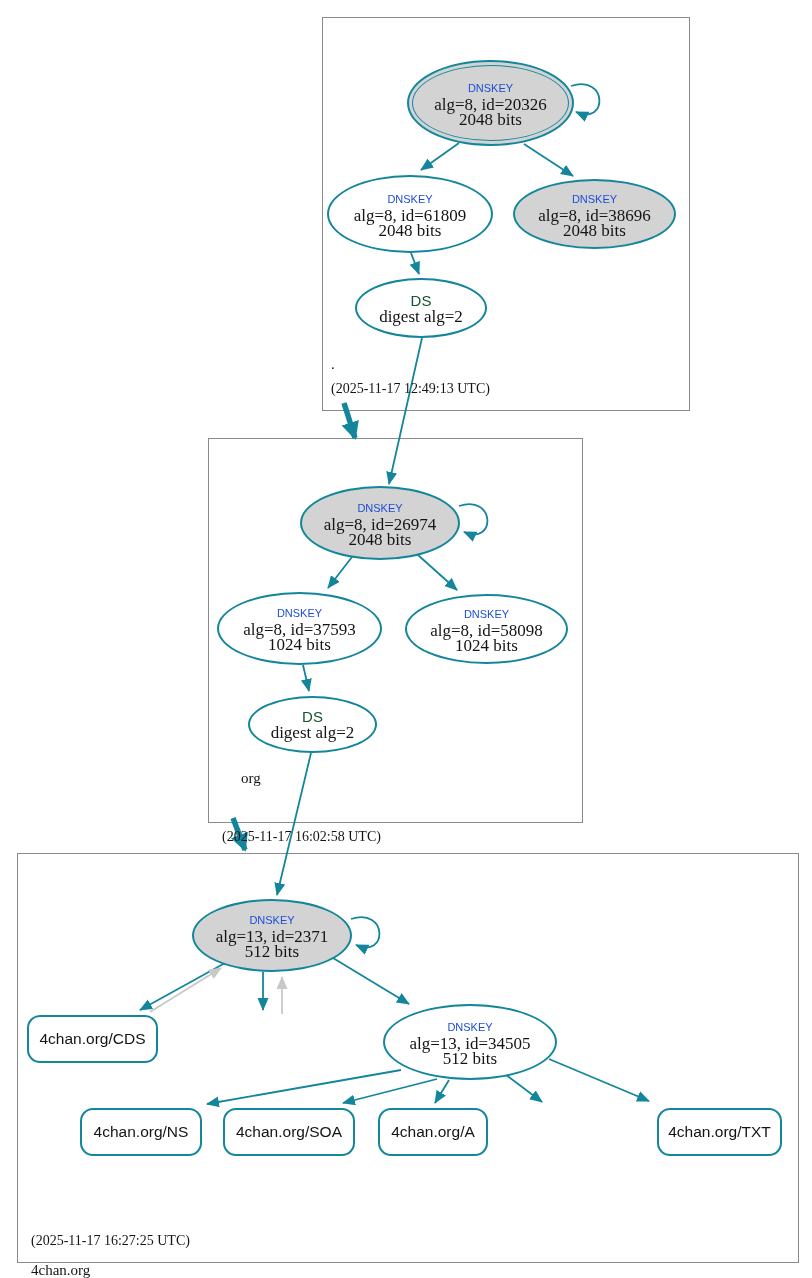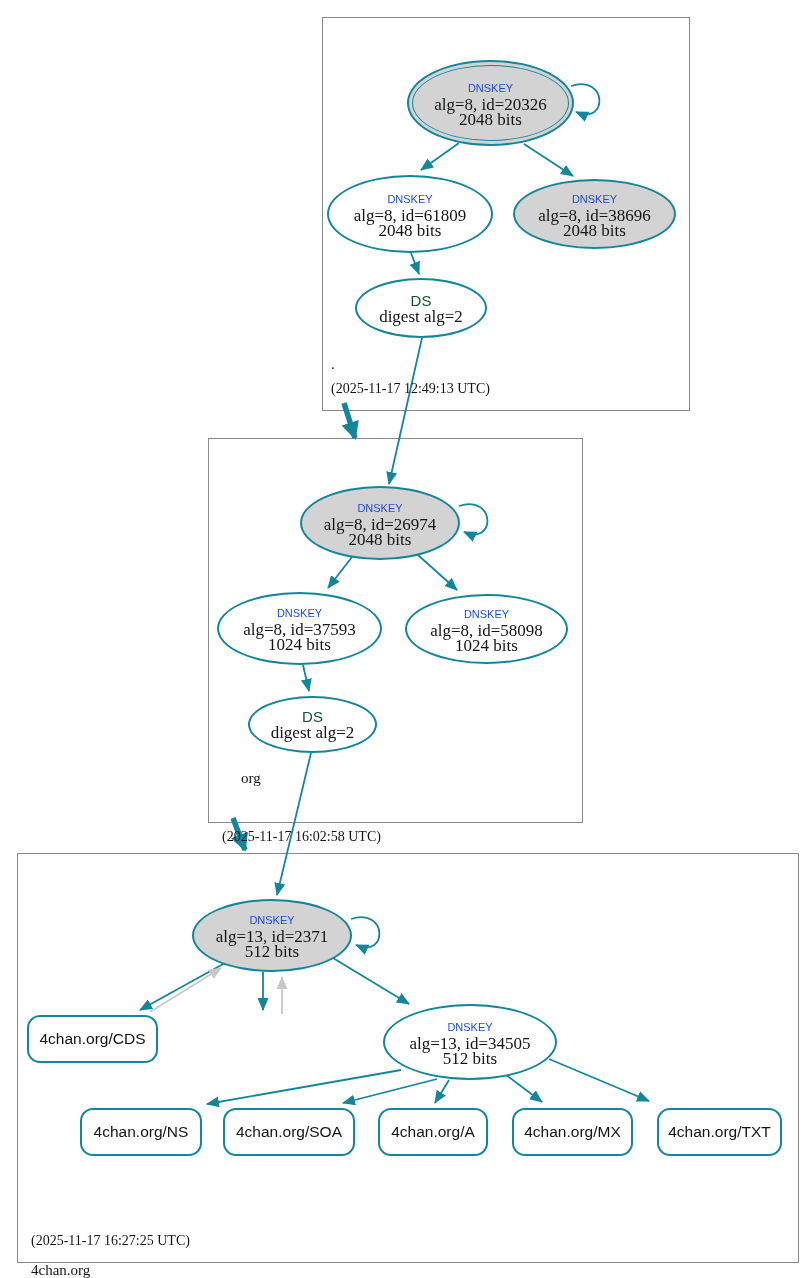--- a/index.html
+++ b/index.html
@@ -134,19 +134,18 @@
   <div class="node ellipse" style="left:383px;top:1004px;width:174px;height:76px;">
     <span class="node-title">DNSKEY</span>
     <span class="node-detail">alg=13, id=34505</span>
     <span class="node-detail">512 bits</span>
   </div>
 
   <div class="rrset" style="left:27px;top:1015px;width:131px;height:48px;">4chan.org/CDS</div>
   <div class="rrset" style="left:80px;top:1108px;width:122px;height:48px;">4chan.org/NS</div>
   <div class="rrset" style="left:223px;top:1108px;width:132px;height:48px;">4chan.org/SOA</div>
   <div class="rrset" style="left:378px;top:1108px;width:110px;height:48px;">4chan.org/A</div>
-  <div class="rrset" style="left:512px;top:1108px;width:121px;height:48px;">4chan.org/MX</div>
   <div class="rrset" style="left:657px;top:1108px;width:125px;height:48px;">4chan.org/TXT</div>
 
   <div class="zone-name" style="left:31px;top:1262px;">4chan.org</div>
   <div class="zone-ts" style="left:31px;top:1233px;">(2025-11-17 16:27:25 UTC)</div>
 
 </div>
 
 </body></html>

